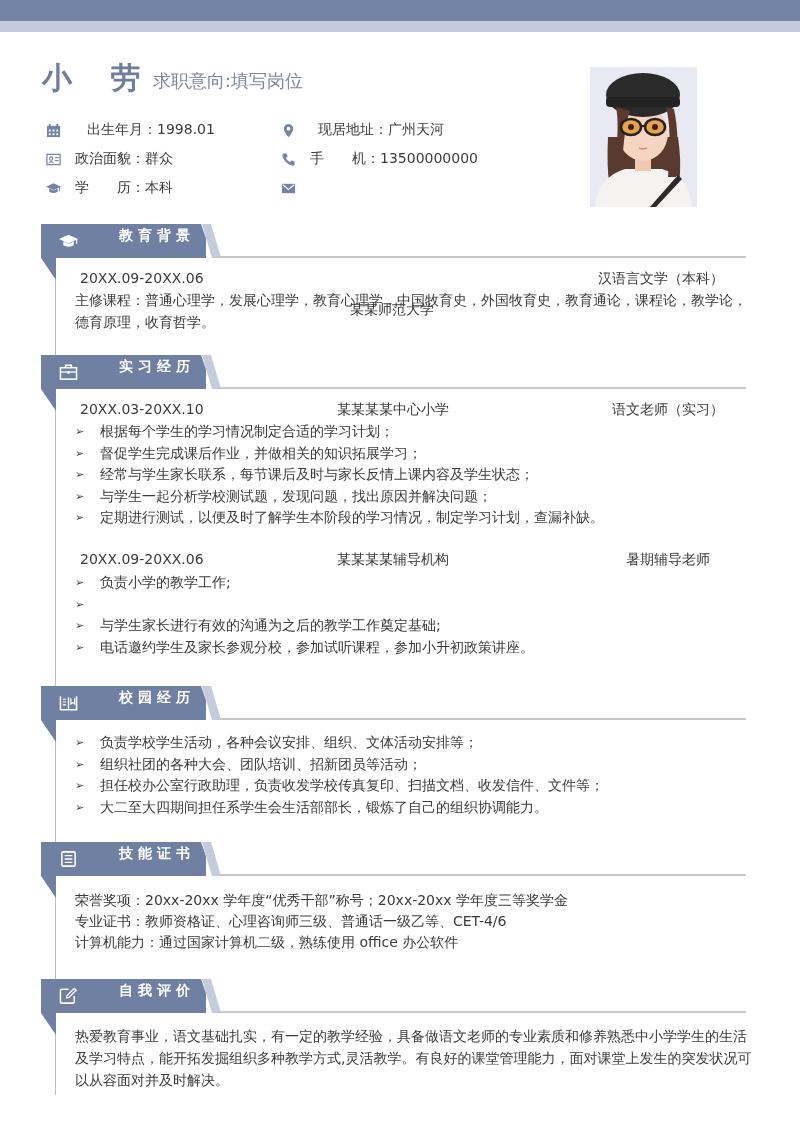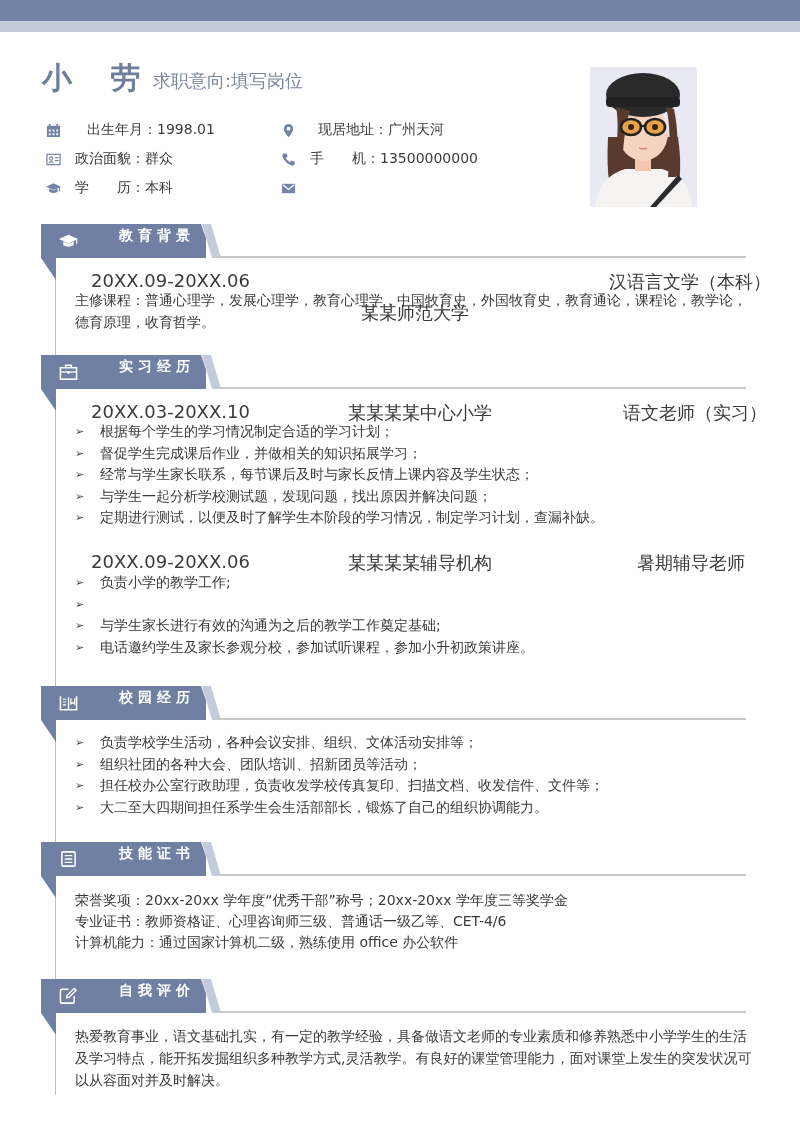--- a/index.html
+++ b/index.html
@@ -22,21 +22,21 @@
     .sec-tab { position: absolute; left: 0; top: 0; width: 165px; height: 34px; background: #6f80a2; clip-path: polygon(0 0, 160px 0, 172px 34px, 0 34px); }
     .sec-tab2 { position: absolute; left: 158px; top: 0; width: 24px; height: 34px; background: #c3cbdd; clip-path: polygon(3px 0, 12px 0, 22px 34px, 13px 34px); }
     .sec-fold { position: absolute; left: 0; top: 34px; width: 15px; height: 22px; background: #6f80a2; clip-path: polygon(0 0, 15px 0, 15px 22px); }
     .sec-line { position: absolute; left: 175px; top: 32px; width: 530px; height: 2px; background: #c8c8c8; }
     .sec-title { position: absolute; left: 50px; top: 3px; font-size: 14px; font-weight: bold; color: #ffffff; letter-spacing: 5px; margin-left: 28px; }
     .sec-icon { position: absolute; left: 17px; top: 8px; width: 20px; height: 18px; display: flex; align-items: center; justify-content: center; }
     .sec-icon svg { width: 19px; height: 18px; }
 
     .vline { position: absolute; left: 55px; width: 1px; background: #bdbdbd; }
 
-    .row3 { position: absolute; left: 91px; width: 650px; height: 20px; font-size: 18px; color: #3a3a3a; }
+    .row3 { position: absolute; left: 80px; width: 650px; height: 20px; font-size: 14px; color: #3a3a3a; }
     .row3 span { position: absolute; top: 0; white-space: nowrap; }
 
     .line { position: absolute; left: 75px; width: 680px; font-size: 14px; color: #3a3a3a; line-height: 21.5px; }
     .bullets { position: absolute; left: 75px; width: 690px; font-size: 14px; color: #3a3a3a; }
     .bullets .b { height: 21.5px; line-height: 21.5px; display: flex; }
     .bullets .arrow { width: 25px; font-size: 11px; color: #444; }
     .para { position: absolute; left: 75px; width: 680px; font-size: 14px; color: #3a3a3a; line-height: 22px; }
   </style>
 </head>
 <body>

